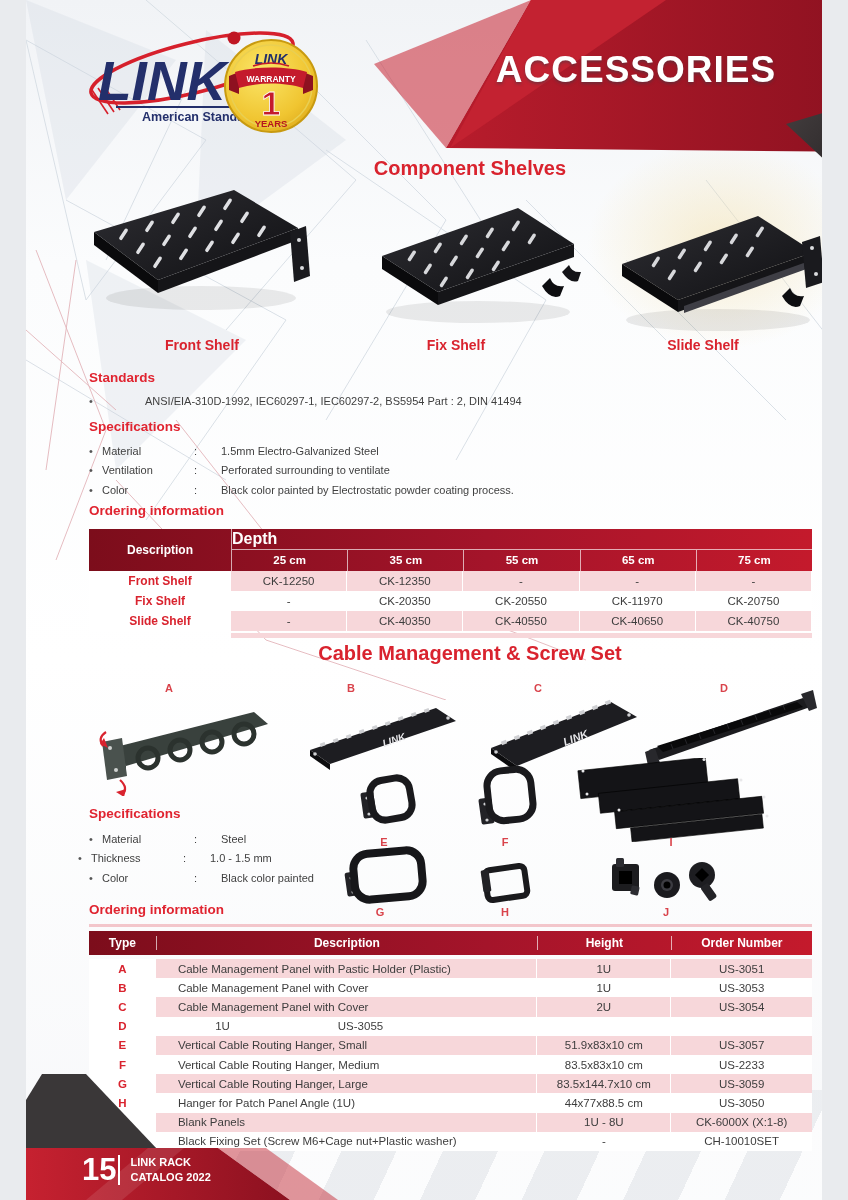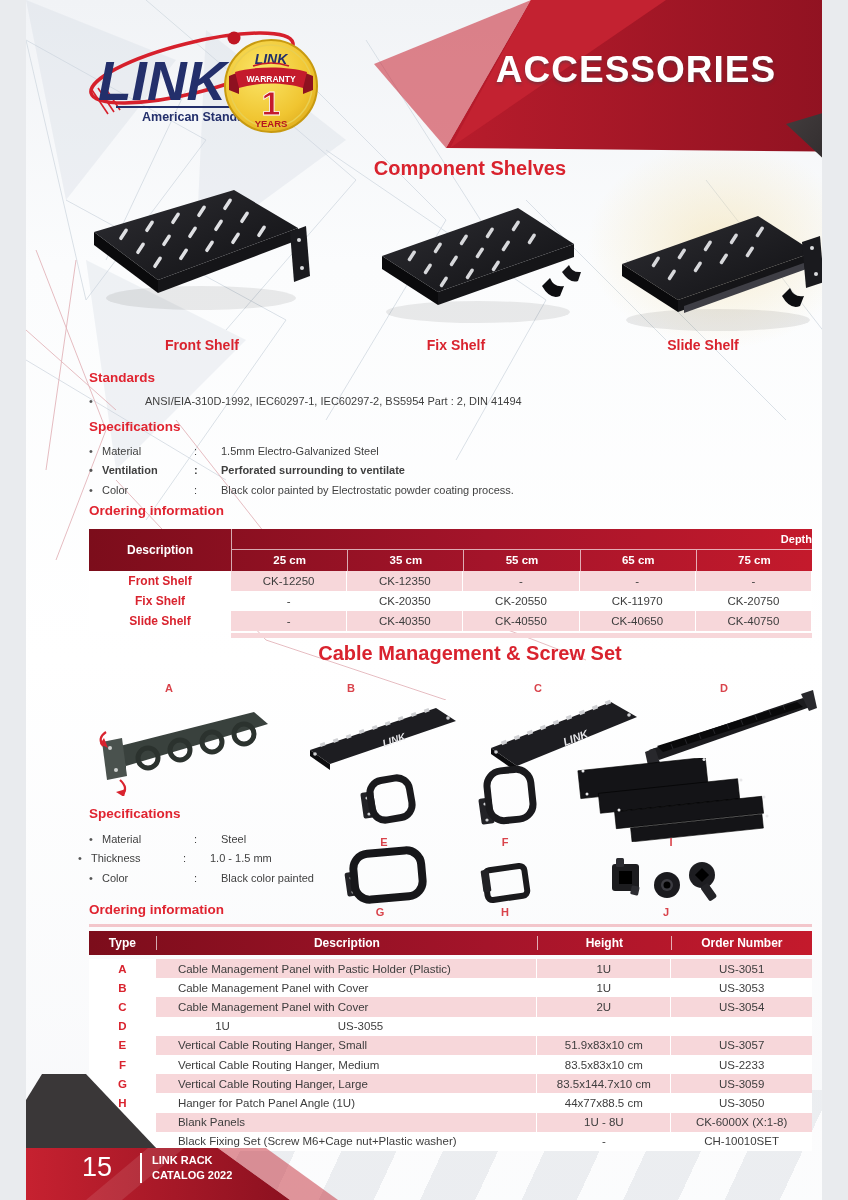--- a/index.html
+++ b/index.html
@@ -16,21 +16,21 @@
   .spec-bullet{width:13px;color:#555;}
   .spec-bullet::before{content:"\2022";}
   .spec-label{width:92px;}
   .spec-sep{width:27px;}
   .spec-value{flex:1;}
   
   .t1{left:63px;top:529px;width:723px;font-size:11.5px;}
   .t1-head{display:flex;height:42px;background:linear-gradient(90deg,#7c0d1b,#a4142a 55%,#c41a2c);color:#fff;font-weight:bold;}
   .t1-corner{width:142px;display:flex;align-items:center;justify-content:center;border-right:1px solid rgba(255,255,255,.65);font-size:12px;}
   .t1-right{flex:1;display:flex;flex-direction:column;}
-  .t1-group{height:20px;line-height:20px;text-align:right;border-bottom:1px solid rgba(255,255,255,.65);font-size:11px;}
+  .t1-group{height:20px;line-height:20px;text-align:left;border-bottom:1px solid rgba(255,255,255,.65);font-size:16px;}
   .t1-cols{display:flex;flex:1;}
   .t1-cols div{flex:1;text-align:center;line-height:21px;border-right:1px solid rgba(255,255,255,.65);font-size:11.5px;}
   .t1-cols div:last-child{border-right:none;}
   .t1-row{display:flex;height:20px;align-items:stretch;background:#fff;}
   .t1-name{width:142px;display:flex;align-items:center;justify-content:center;color:#d9232e;font-weight:bold;font-size:12px;background:#fff;}
   .t1-cell{flex:1;display:flex;align-items:center;justify-content:center;color:#3d3d3d;border-right:1px solid #fff;}
   .t1-row.pink .t1-cell{background:#f7d7da;}
   .t1-strip{height:5px;background:#f7d7da;margin-top:2px;margin-left:142px;}
   
   .t2{left:63px;top:931px;width:723px;font-size:11.5px;}
@@ -44,21 +44,21 @@
   .c-ord{width:141px;}
   .t2-row .c-type{display:flex;align-items:center;justify-content:center;color:#d9232e;font-weight:bold;background:#fff;}
   .t2-row .c-desc{display:flex;align-items:center;padding-left:22px;box-sizing:border-box;color:#3d3d3d;border-right:1px solid #fff;}
   .t2-row .c-h,.t2-row .c-ord{display:flex;align-items:center;justify-content:center;color:#3d3d3d;border-right:1px solid #fff;}
   .t2-row .c-ord{border-right:none;text-align:right;}
   .t2-row.pink .c-desc,.t2-row.pink .c-h,.t2-row.pink .c-ord{background:#f7d7da;}
   .t2-topline{left:63px;top:924px;width:723px;height:3px;background:#f3c6cb;}
   
   .accessories{left:468px;top:49px;width:284px;text-align:center;font-size:37px;font-weight:bold;letter-spacing:1px;color:#ffffff;text-shadow:0 2px 3px rgba(60,60,70,.5);}
   .footer-text{left:56px;top:1152px;display:flex;align-items:center;color:#fff;z-index:6;}
-  .footer-num{font-size:27px;font-weight:normal;padding-right:28px;}
+  .footer-num{font-size:31px;font-weight:bold;padding-right:2px;}
   .footer-lines{border-left:2px solid #fff;padding-left:10px;font-size:11px;font-weight:bold;line-height:15px;}
   .stripes{right:0;bottom:0;width:600px;height:110px;
     background:repeating-linear-gradient(115deg,rgba(255,255,255,.8) 0 42px,rgba(226,229,233,.8) 42px 92px);opacity:.7;}
   .tint{left:560px;top:140px;width:270px;height:210px;background:radial-gradient(ellipse at center,rgba(243,224,170,.55),rgba(243,224,170,0) 70%);}
 </style>
 </head>
 <body>
 
 <div class="page">
 
@@ -239,21 +239,21 @@
     <span>ANSI/EIA-310D-1992, IEC60297-1, IEC60297-2, BS5954 Part : 2, DIN 41494</span>
   </div>
 
   <div class="abs red-heading" style="left:63px;top:419px;">Specifications</div>
   <div class="abs spec-line" style="left:63px;top:441px;">
     <span class="spec-bullet"></span>
     <span class="spec-label">Material</span>
     <span class="spec-sep">:</span>
     <span class="spec-value">1.5mm Electro-Galvanized Steel</span>
   </div>
-  <div class="abs spec-line" style="left:63px;top:460.5px;font-weight:bold;">
+  <div class="abs spec-line" style="left:63px;top:460.5px;">
     <span class="spec-bullet"></span>
     <span class="spec-label">Ventilation</span>
     <span class="spec-sep">:</span>
     <span class="spec-value">Perforated surrounding to ventilate</span>
   </div>
   <div class="abs spec-line" style="left:63px;top:480px;">
     <span class="spec-bullet"></span>
     <span class="spec-label">Color</span>
     <span class="spec-sep">:</span>
     <span class="spec-value">Black color painted by Electrostatic powder coating process.</span>

